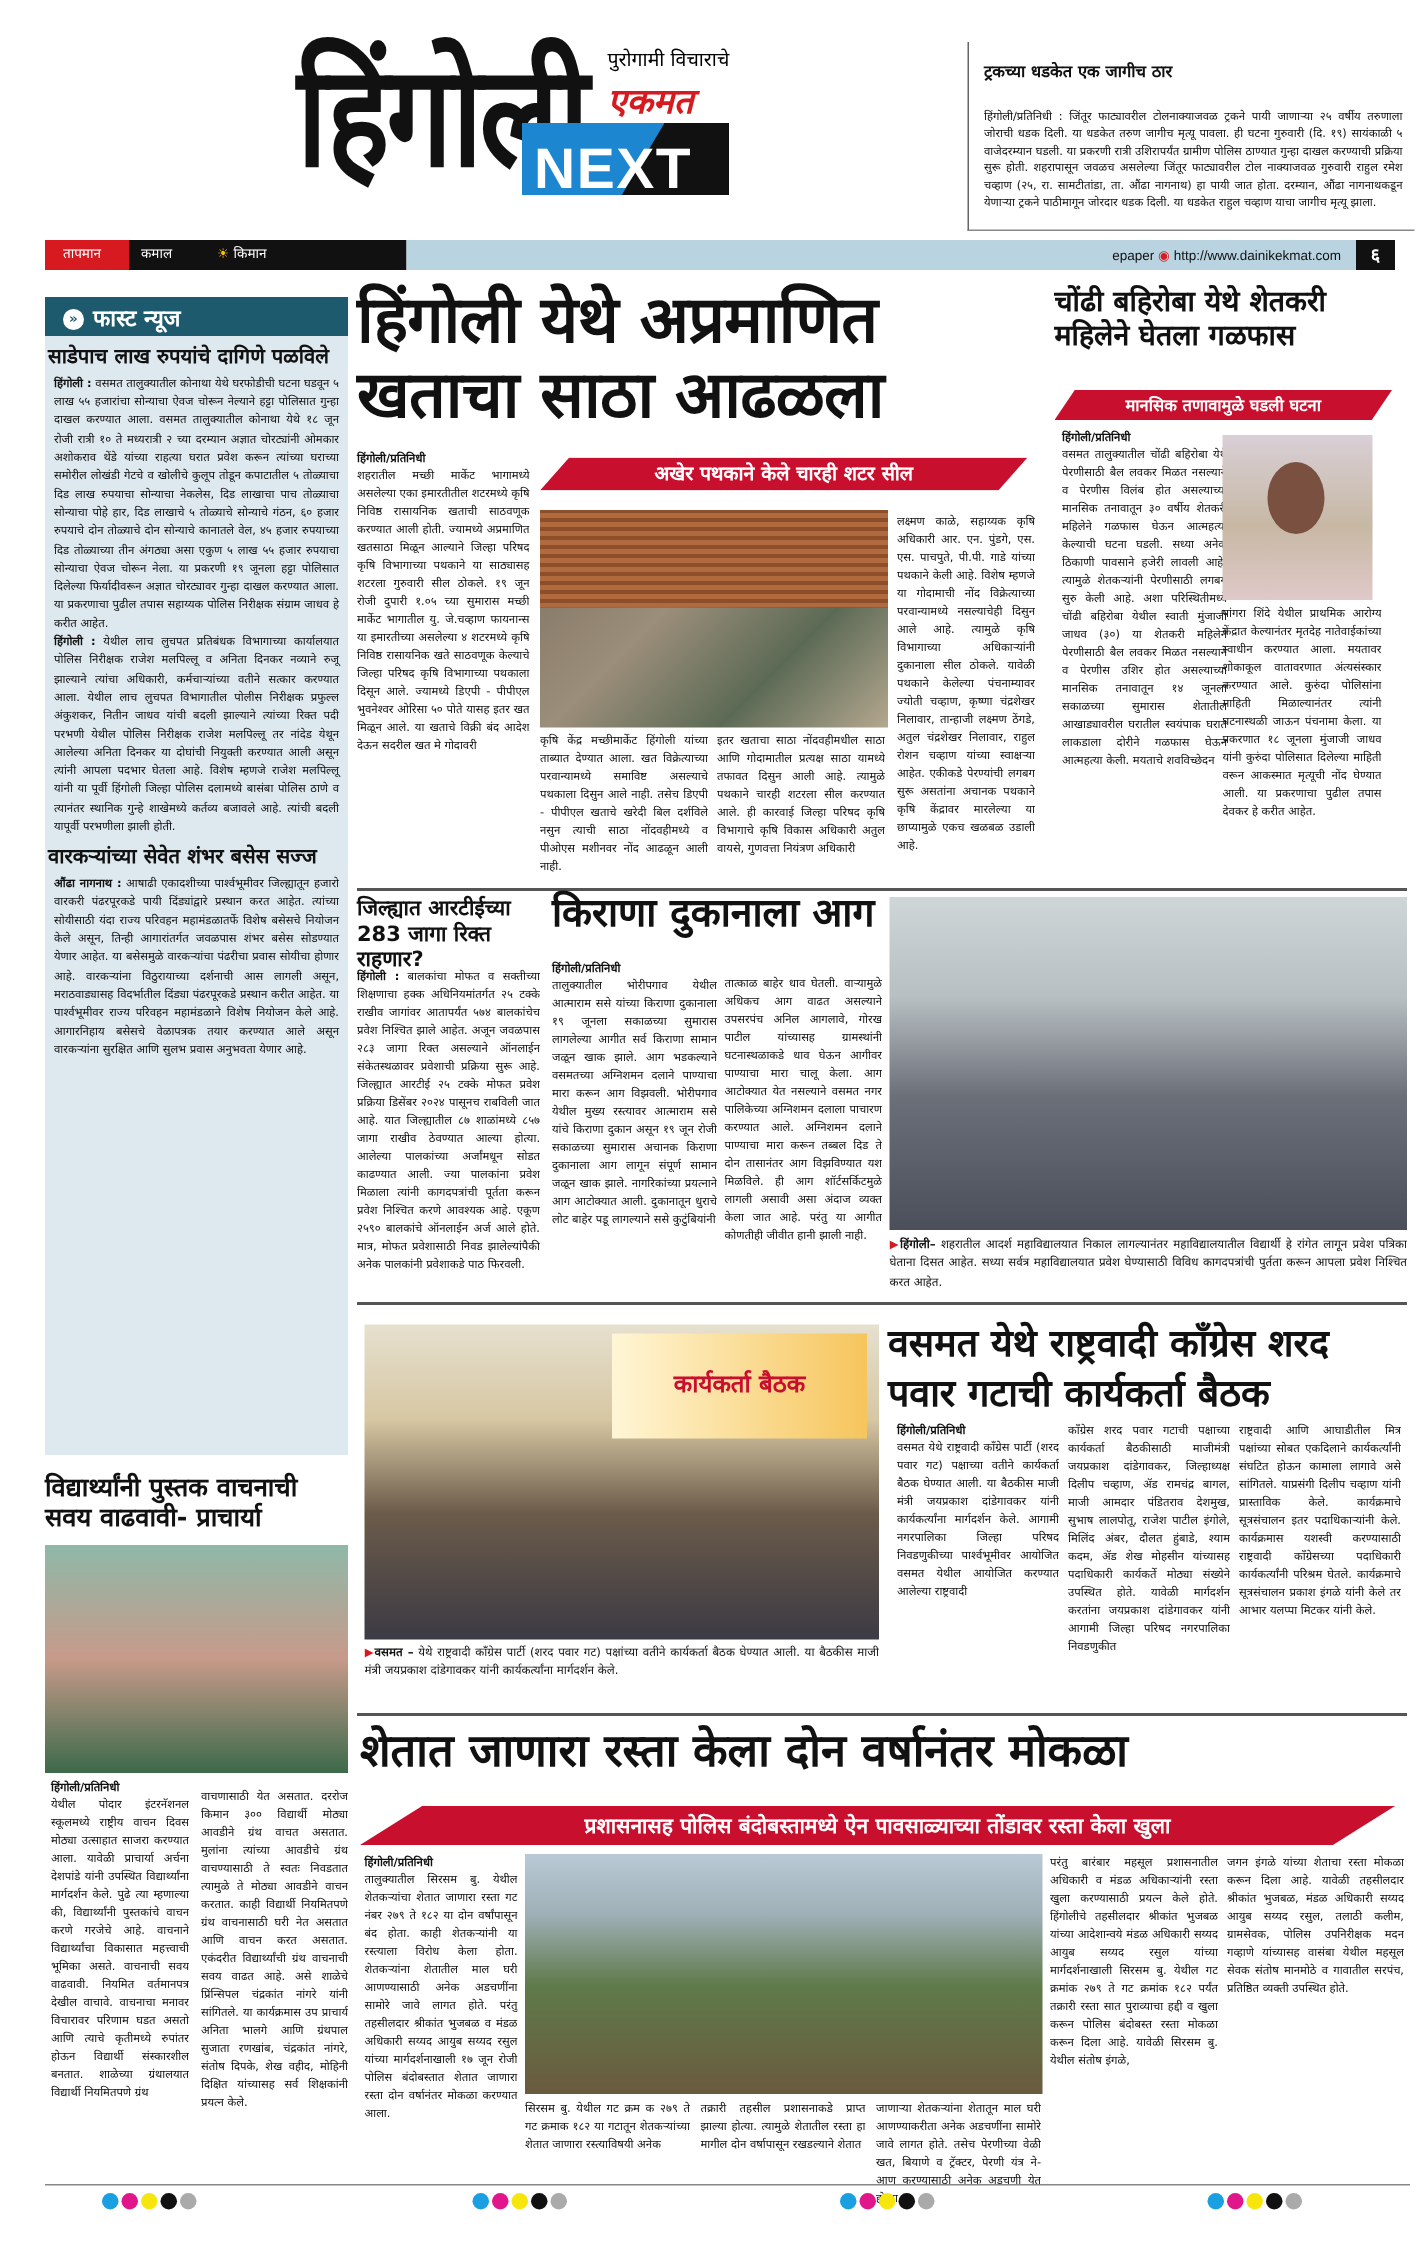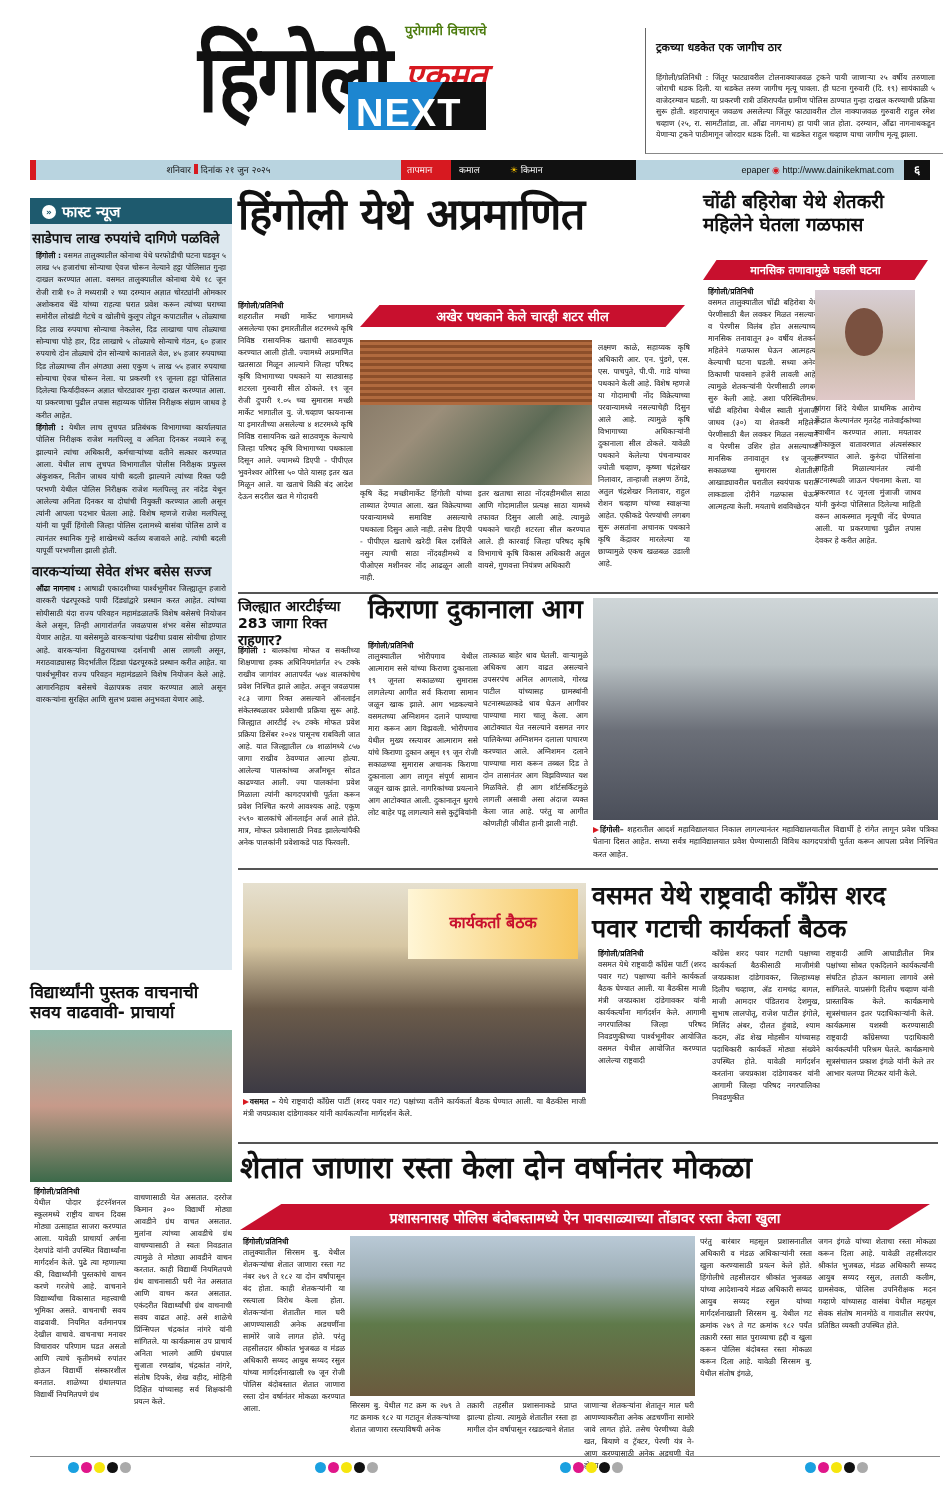--- a/index.html
+++ b/index.html
@@ -1,20 +1,20 @@
 <!DOCTYPE html>
 <html><head>
 <meta charset="utf-8">
 <style>
 *{box-sizing:border-box;margin:0;padding:0}
 body{width:945px;height:1501px;background:#fff;font-family:"DejaVu Sans",sans-serif;color:#111;position:relative;overflow:hidden;font-size:8px;line-height:1.45}
 .abs{position:absolute}
 .masthead-title{left:198px;top:32px;font-family:"DejaVu Sans",sans-serif;font-weight:900;font-size:78px;letter-spacing:-2px;line-height:1;color:#111;transform:scaleY(1.2);transform-origin:top left}
-.tagline{left:405px;top:22px;color:#4d7c0f;font-size:13px;font-weight:bold}
-.brand{left:405px;top:52px;color:#d71920;font-size:33px;font-weight:900;font-style:italic}
+.tagline{left:405px;top:32px;color:#000000;font-size:13px;font-weight:normal}
+.brand{left:405px;top:52px;color:#d71920;font-size:23px;font-weight:900;font-style:italic}
 .next{left:348px;top:82px;width:138px;height:48px;background:#111;overflow:hidden}
 .next .blue{position:absolute;left:0;top:0;width:95px;height:48px;background:#1d86d0;clip-path:polygon(0 0,100% 0,70% 100%,0 100%)}
 .next span{position:absolute;left:8px;top:4px;color:#fff;font-weight:900;font-size:38px;letter-spacing:1px;font-family:"Liberation Sans",sans-serif}
 .brief{left:645px;top:28px;width:298px;height:126px;border-left:1.5px solid #666;border-bottom:1.5px solid #888;padding:12px 8px 0 10px}
 .brief h3{font-size:11px;font-weight:bold;margin-bottom:16px}
 .brief p{font-size:7.6px;text-align:justify;line-height:1.5}
 .dateline{left:30px;top:160px;width:900px;height:20px;display:flex}
 .dateline .red{width:6px;background:#d71920}
 .dateline .date{flex:0 0 365px;background:#b9d4e0;text-align:center;font-size:9px;padding-top:4px}
 .dateline .temp{flex:0 0 50px;background:#d71920;color:#fff;font-size:9px;padding:4px 0 0 6px}
@@ -49,41 +49,41 @@
     <span>NEXT</span>
   </div>
 
 <div class="abs brief">
   <h3>ट्रकच्या धडकेत एक जागीच ठार</h3>
   <p>हिंगोली/प्रतिनिधी : जिंतूर फाट्यावरील टोलनाक्याजवळ ट्रकने पायी जाणाऱ्या २५ वर्षीय तरुणाला जोराची धडक दिली. या धडकेत तरुण जागीच मृत्यू पावला. ही घटना गुरुवारी (दि. १९) सायंकाळी ५ वाजेदरम्यान घडली. या प्रकरणी रात्री उशिरापर्यंत ग्रामीण पोलिस ठाण्यात गुन्हा दाखल करण्याची प्रक्रिया सुरू होती. शहरापासून जवळच असलेल्या जिंतूर फाट्यावरील टोल नाक्याजवळ गुरुवारी राहुल रमेश चव्हाण (२५, रा. सामटीतांडा, ता. औंढा नागनाथ) हा पायी जात होता. दरम्यान, औंढा नागनाथकडून येणाऱ्या ट्रकने पाठीमागून जोरदार धडक दिली. या धडकेत राहुल चव्हाण याचा जागीच मृत्यू झाला.</p>
 </div>
 
 <div class="abs dateline">
   <div class="red"></div>
-  <div class="date"><span>शनिवार</span> <span style="display:inline-block;width:4px;height:10px;background:#d71920;vertical-align:-1px"></span> <span>दिनांक २१ जुन २०२५</span></div>
   <div class="temp">तापमान</div>
   <div class="weather">
       <span>कमाल</span>
       <span><span class="sun">☀</span> <span>किमान</span></span>
     </div>
   <div class="ep"><span>epaper</span> <span style="color:#d71920">◉</span> <span>http://www.dainikekmat.com</span></div>
   <div class="pg">६</div>
 </div>
 
 <div class="abs sidebar sb">
   <div class="fast"><span class="ic">»</span><span>फास्ट न्यूज</span></div>
   <h2>साडेपाच लाख रुपयांचे दागिणे पळविले</h2>
   <p><b>हिंगोली :</b> <span>वसमत तालुक्यातील कोनाथा येथे घरफोडीची घटना घडवून ५ लाख ५५ हजारांचा सोन्याचा ऐवज चोरून नेल्याने हट्टा पोलिसात गुन्हा दाखल करण्यात आला. वसमत तालुक्यातील कोनाथा येथे १८ जून रोजी रात्री १० ते मध्यरात्री २ च्या दरम्यान अज्ञात चोरट्यांनी ओमकार अशोकराव थेंडे यांच्या राहत्या घरात प्रवेश करून त्यांच्या घराच्या समोरील लोखंडी गेटचे व खोलीचे कुलूप तोडून कपाटातील ५ तोळ्याचा दिड लाख रुपयाचा सोन्याचा नेकलेस, दिड लाखाचा पाच तोळ्याचा सोन्याचा पोहे हार, दिड लाखाचे ५ तोळ्याचे सोन्याचे गंठन, ६० हजार रुपयाचे दोन तोळ्याचे दोन सोन्याचे कानातले वेल, ४५ हजार रुपयाच्या दिड तोळ्याच्या तीन अंगठ्या असा एकुण ५ लाख ५५ हजार रुपयाचा सोन्याचा ऐवज चोरून नेला. या प्रकरणी १९ जूनला हट्टा पोलिसात दिलेल्या फिर्यादीवरून अज्ञात चोरट्यावर गुन्हा दाखल करण्यात आला. या प्रकरणाचा पुढील तपास सहाय्यक पोलिस निरीक्षक संग्राम जाधव हे करीत आहेत.</span></p>
   <p><b>हिंगोली :</b> <span>येथील लाच लुचपत प्रतिबंधक विभागाच्या कार्यालयात पोलिस निरीक्षक राजेश मलपिल्लू व अनिता दिनकर नव्याने रुजू झाल्याने त्यांचा अधिकारी, कर्मचाऱ्यांच्या वतीने सत्कार करण्यात आला. येथील लाच लुचपत विभागातील पोलीस निरीक्षक प्रफुल्ल अंकुशकर, नितीन जाधव यांची बदली झाल्याने त्यांच्या रिक्त पदी परभणी येथील पोलिस निरीक्षक राजेश मलपिल्लू तर नांदेड येथून आलेल्या अनिता दिनकर या दोघांची नियुक्ती करण्यात आली असून त्यांनी आपला पदभार घेतला आहे. विशेष म्हणजे राजेश मलपिल्लू यांनी या पूर्वी हिंगोली जिल्हा पोलिस दलामध्ये बासंबा पोलिस ठाणे व त्यानंतर स्थानिक गुन्हे शाखेमध्ये कर्तव्य बजावले आहे. त्यांची बदली यापूर्वी परभणीला झाली होती.</span></p>
   <h2>वारकऱ्यांच्या सेवेत शंभर बसेस सज्ज</h2>
   <p><b>औंढा नागनाथ :</b> <span>आषाढी एकादशीच्या पार्श्वभूमीवर जिल्ह्यातून हजारो वारकरी पंढरपूरकडे पायी दिंड्यांद्वारे प्रस्थान करत आहेत. त्यांच्या सोयीसाठी यंदा राज्य परिवहन महामंडळातर्फे विशेष बसेसचे नियोजन केले असून, तिन्ही आगारांतर्गत जवळपास शंभर बसेस सोडण्यात येणार आहेत. या बसेसमुळे वारकऱ्यांचा पंढरीचा प्रवास सोयीचा होणार आहे. वारकऱ्यांना विठुरायाच्या दर्शनाची आस लागली असून, मराठवाड्यासह विदर्भातील दिंड्या पंढरपूरकडे प्रस्थान करीत आहेत. या पार्श्वभूमीवर राज्य परिवहन महामंडळाने विशेष नियोजन केले आहे. आगारनिहाय बसेसचे वेळापत्रक तयार करण्यात आले असून वारकऱ्यांना सुरक्षित आणि सुलभ प्रवास अनुभवता येणार आहे.</span></p>
 </div>
 
 <div class="abs h-main">
     <div>हिंगोली येथे अप्रमाणित</div>
+    <div>खताचा साठा आढळला</div>
   </div>
 <div class="abs ribbon" style="left:360px;top:305px;width:325px">अखेर पथकाने केले चारही शटर सील</div>
 <div class="abs col" style="left:238px;top:300px;width:115px">
   <div class="by">हिंगोली/प्रतिनिधी</div>
   <p>शहरातील मच्छी मार्केट भागामध्ये असलेल्या एका इमारतीतील शटरमध्ये कृषि निविष्ठ रासायनिक खताची साठवणूक करण्यात आली होती. ज्यामध्ये अप्रमाणित खतसाठा मिळून आल्याने जिल्हा परिषद कृषि विभागाच्या पथकाने या साठ्यासह शटरला गुरुवारी सील ठोकले. १९ जून रोजी दुपारी १.०५ च्या सुमारास मच्छी मार्केट भागातील यु. जे.चव्हाण फायनान्स या इमारतीच्या असलेल्या ४ शटरमध्ये कृषि निविष्ठ रासायनिक खते साठवणूक केल्याचे जिल्हा परिषद कृषि विभागाच्या पथकाला दिसून आले. ज्यामध्ये डिएपी - पीपीएल भुवनेश्वर ओरिसा ५० पोते यासह इतर खत मिळून आले. या खताचे विक्री बंद आदेश देऊन सदरील खत मे गोदावरी</p>
 </div>
 <div class="abs photo" style="left:360px;top:340px;width:232px;height:145px">
   <div style="position:absolute;left:0;top:0;width:100%;height:45%;background:repeating-linear-gradient(0deg,#b06a3e 0 3px,#8c4f2a 3px 6px)"></div>
 </div>
 <div class="abs col" style="left:360px;top:488px;width:112px">

